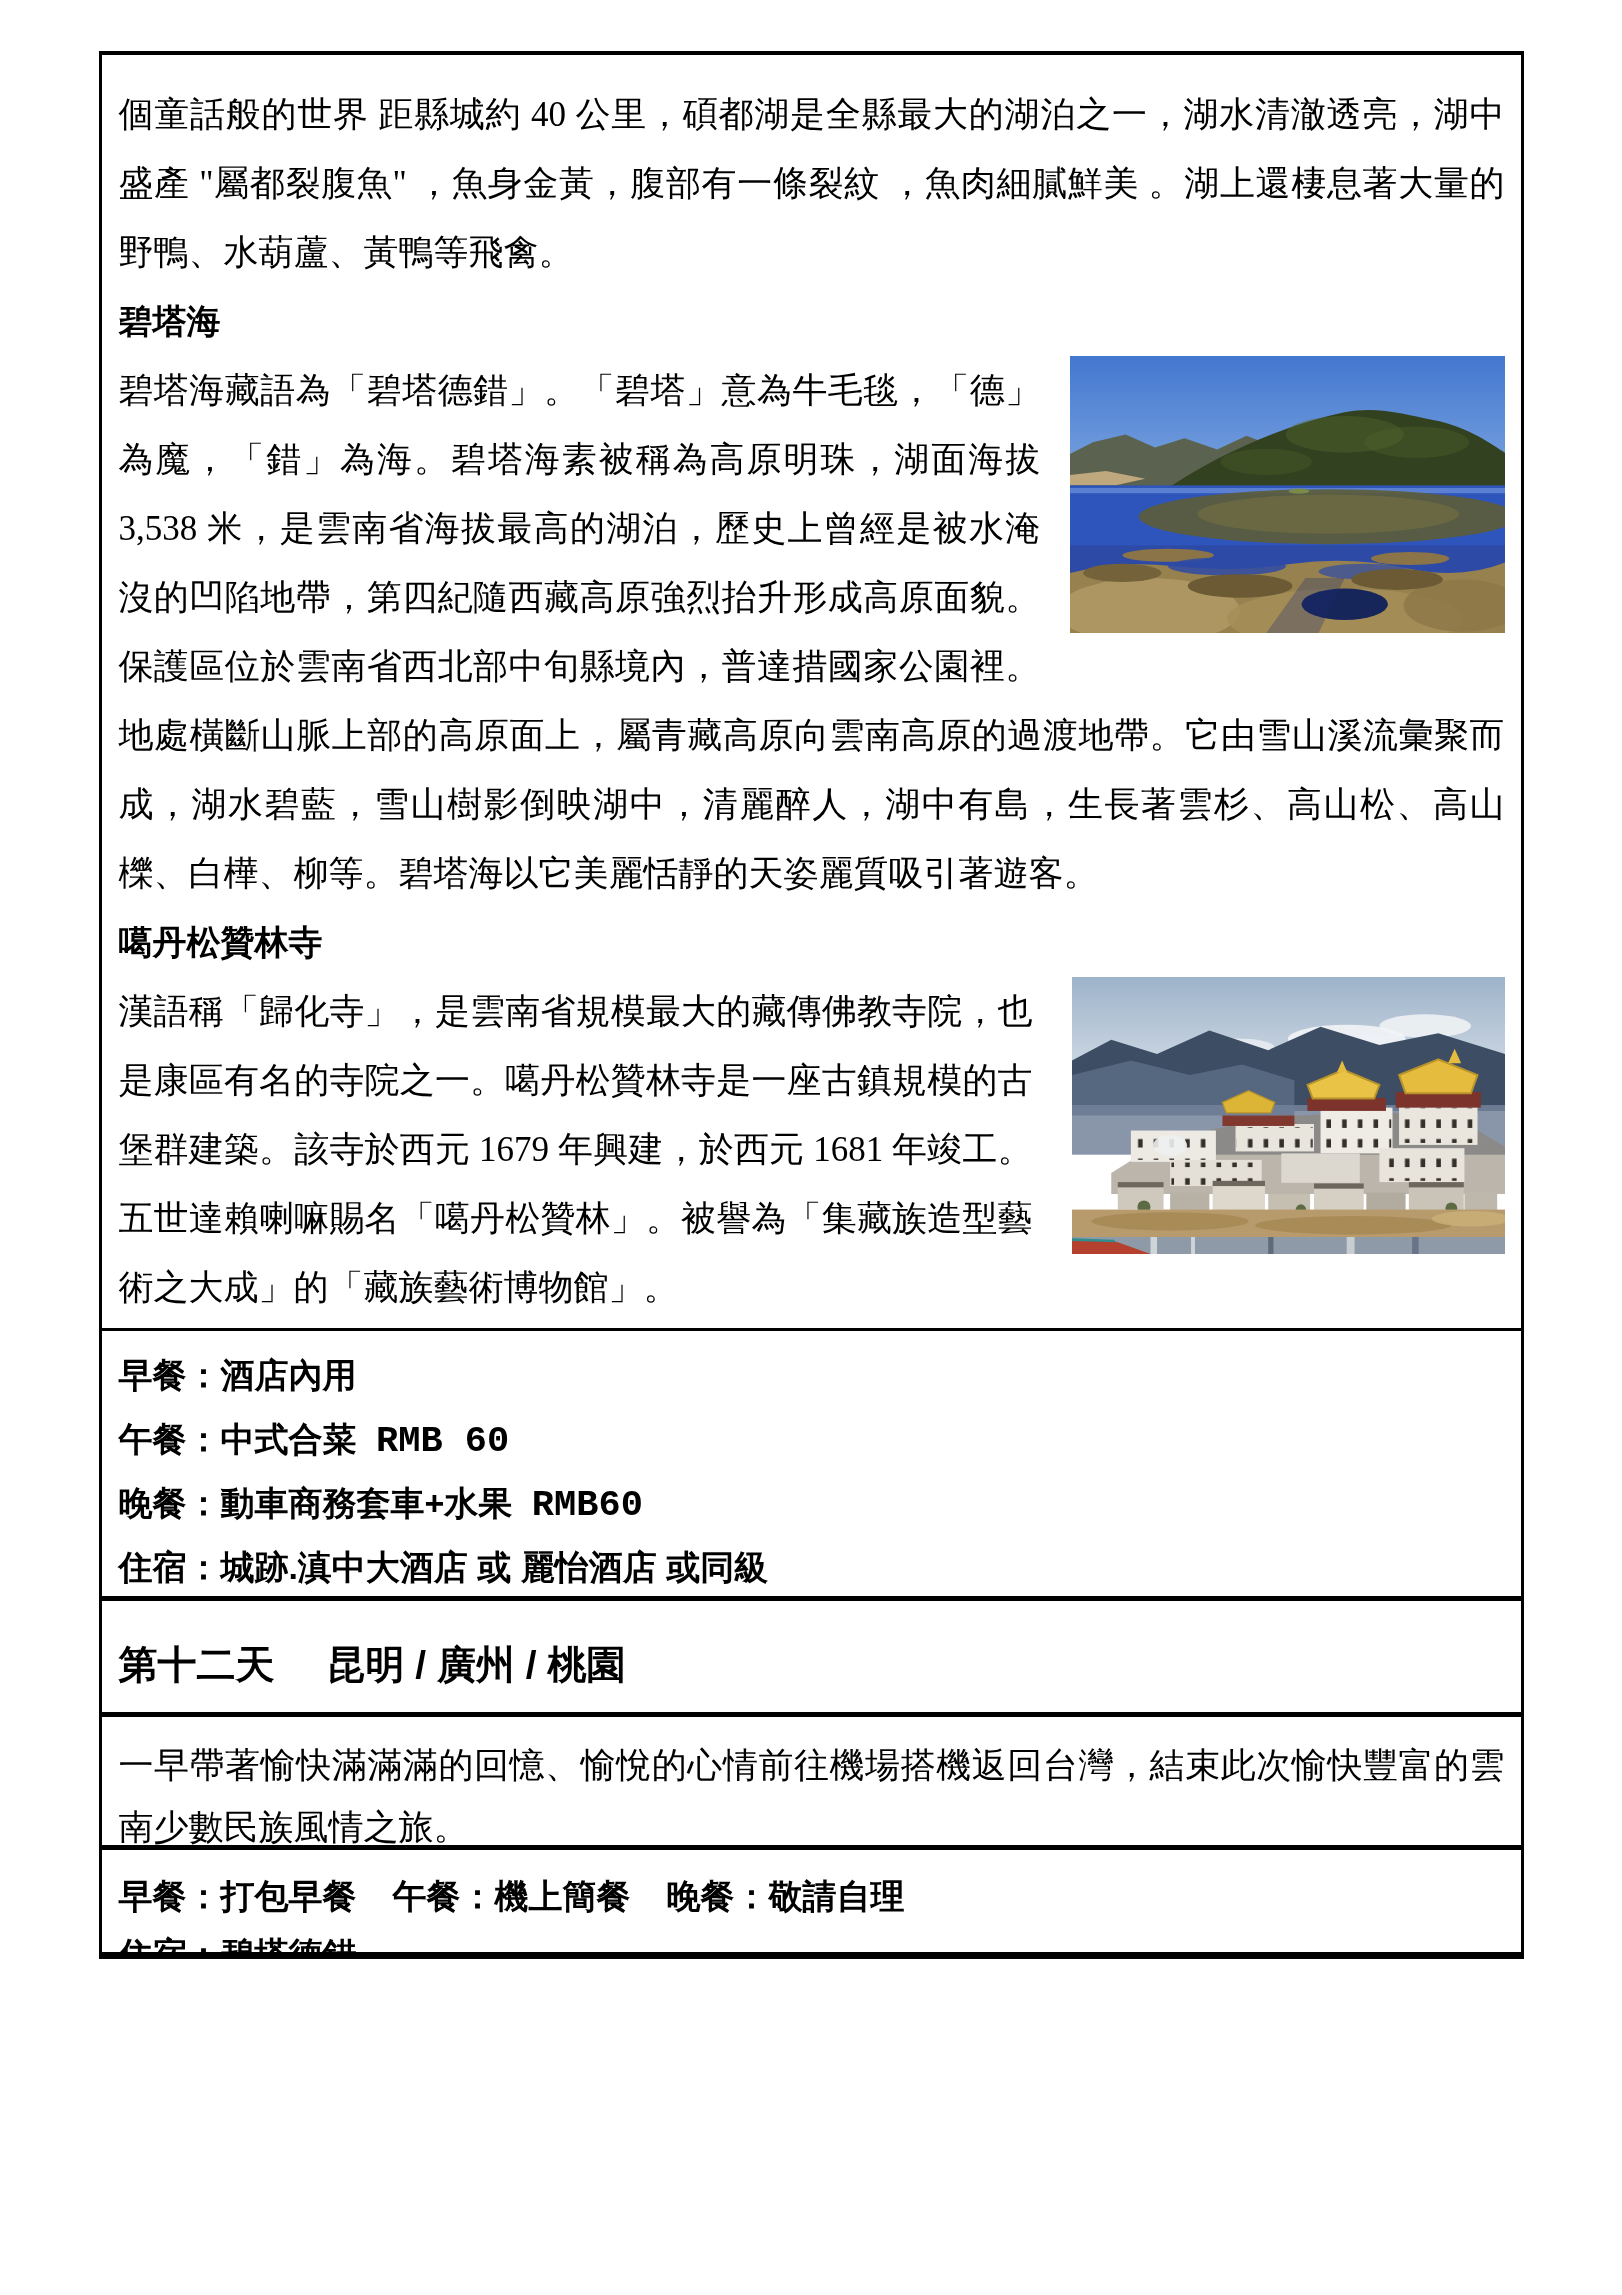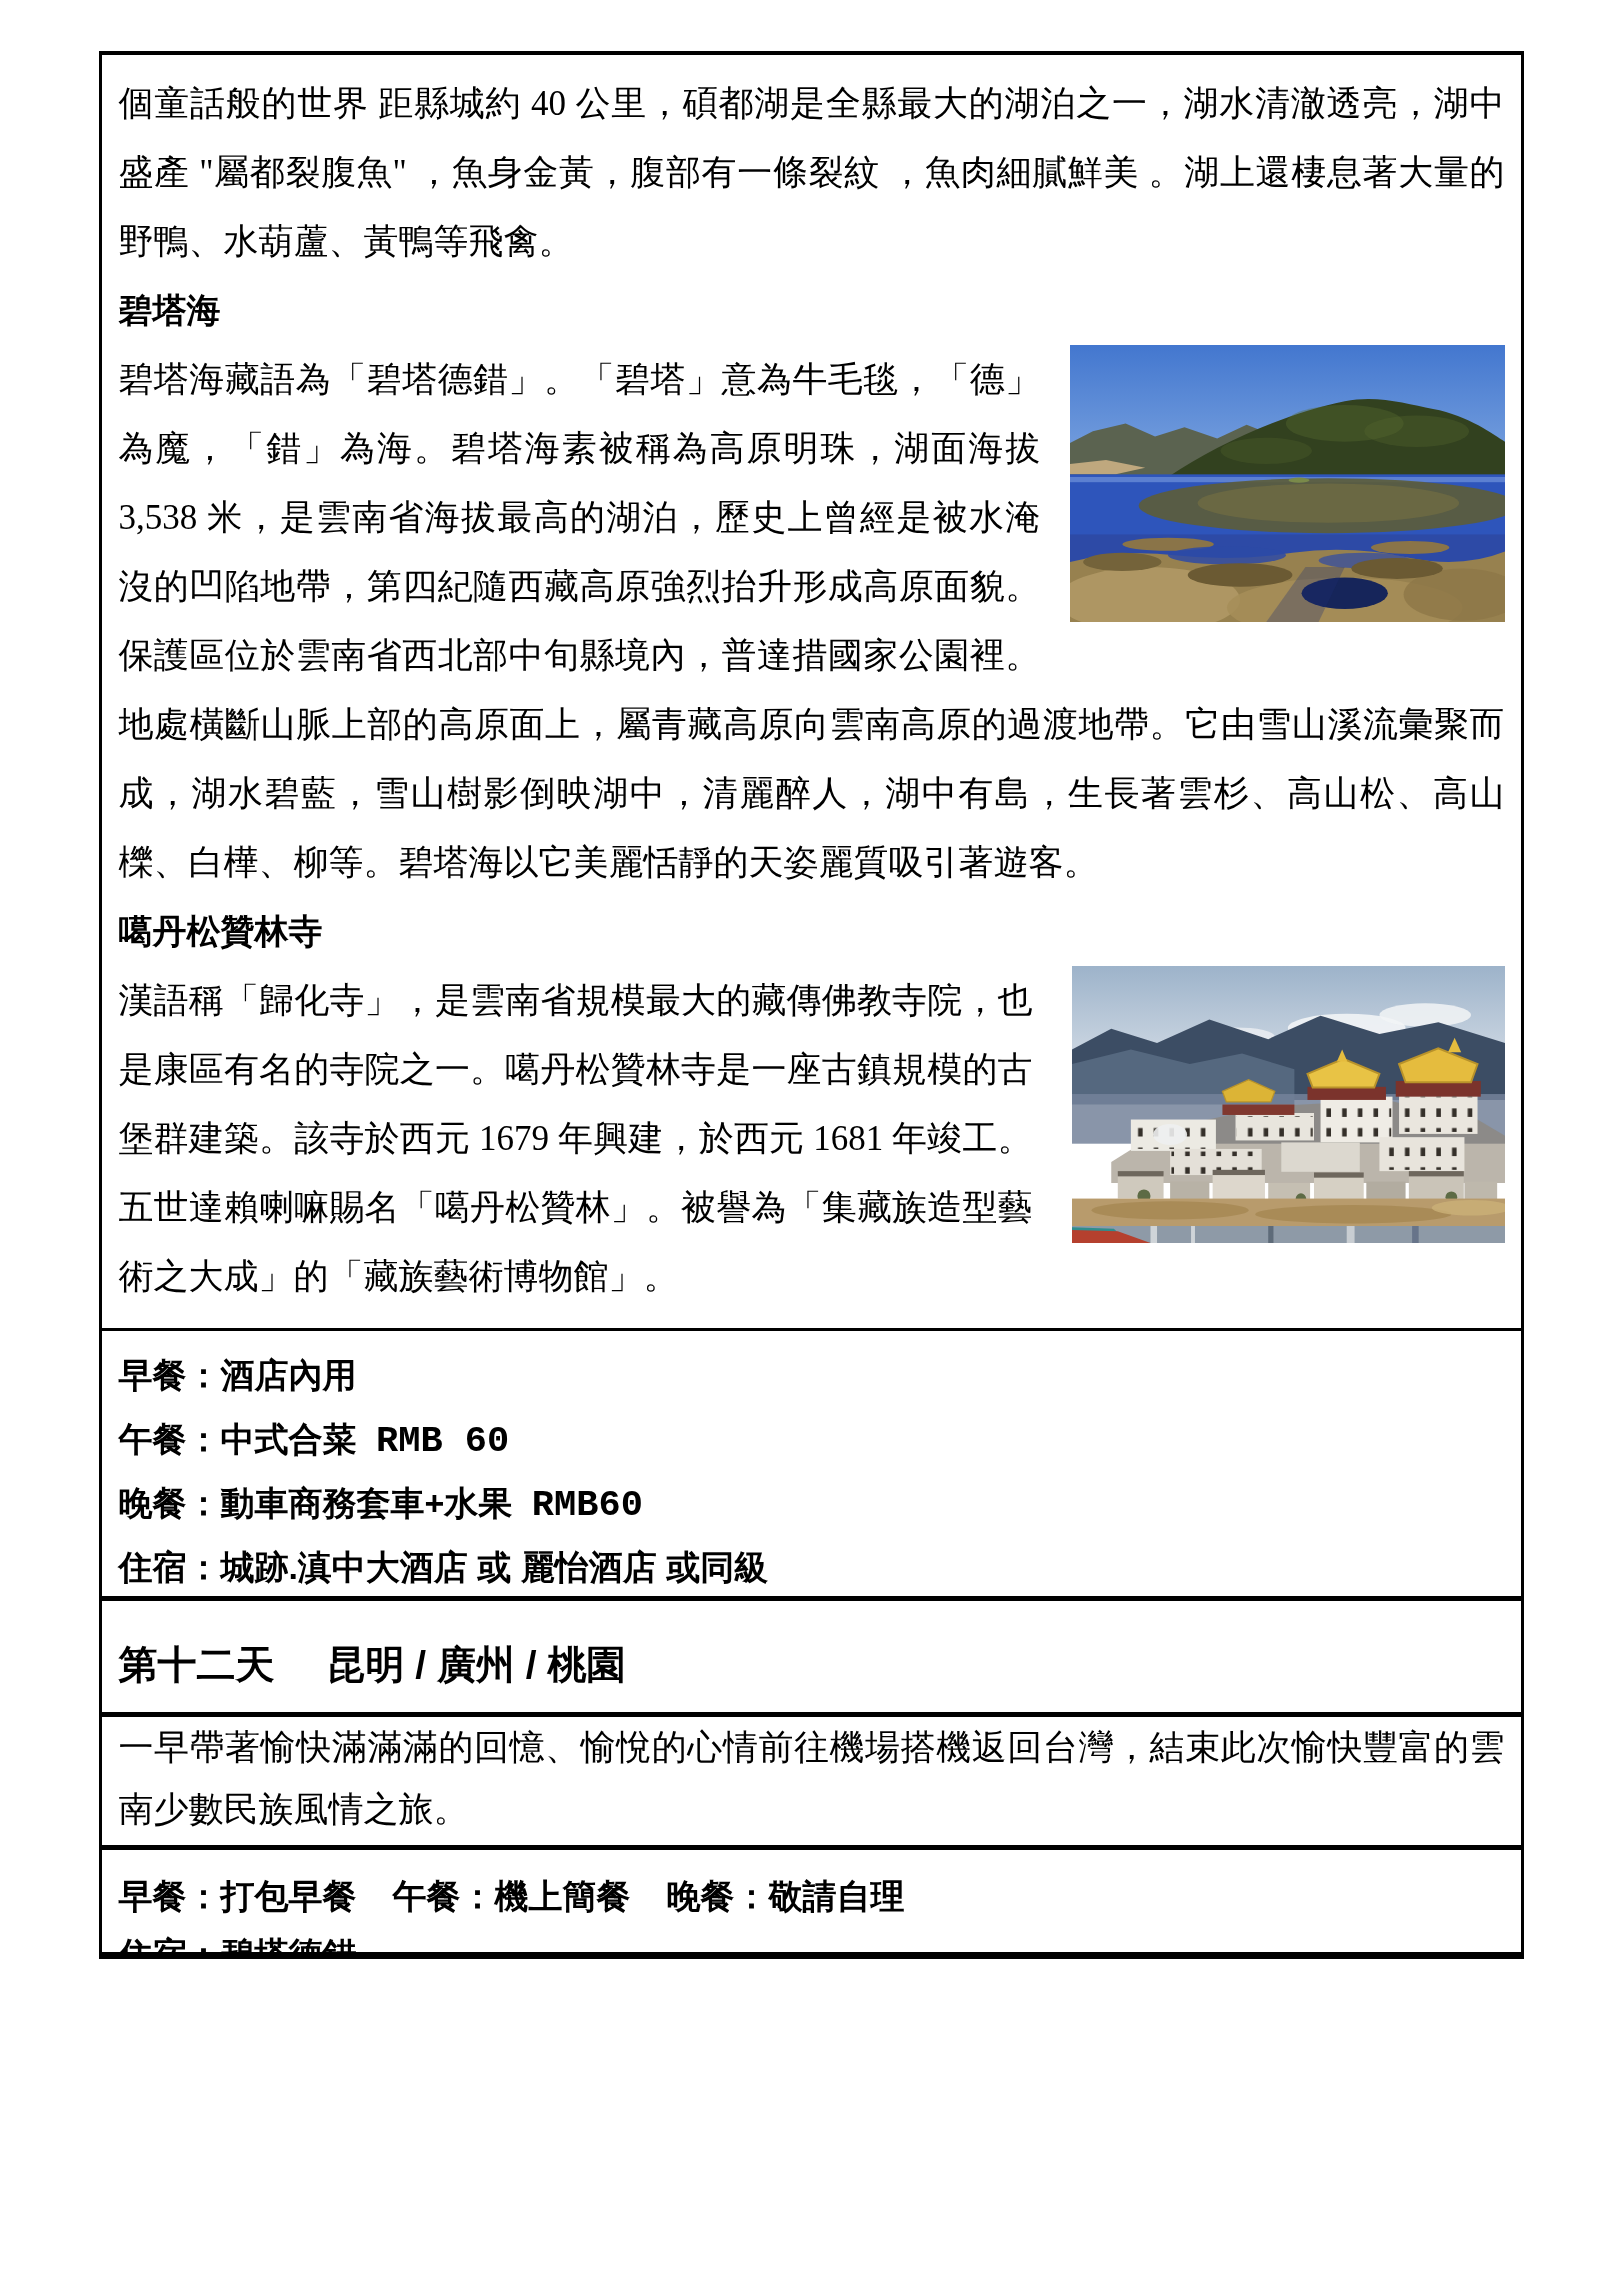--- a/index.html
+++ b/index.html
@@ -11,24 +11,24 @@
   .doc-table {
     position:absolute; left:99px; top:51px; width:1425px;
     box-sizing:border-box;
     border:3.3px solid #000; border-top-width:4.6px; border-bottom-width:7.2px;
     background:#fff;
   }
   .row { box-sizing:border-box; overflow:hidden; padding:0 16.4px; }
   .sep-thin  { border-top:3.3px solid #000; }
   .sep-thick { border-top:5.9px solid #000; }
 
-  .row-content { height:1273px; padding-top:14px; }
+  .row-content { height:1273px; padding-top:25px; }
   .row-meals   { height:268px;  padding-top:13px; }
   .row-day     { height:116px;  padding-top:28px; }
-  .row-desc    { height:133px;  padding-top:0; }
+  .row-desc    { height:133px;  padding-top:18px; }
   .row-meals2  { height:107px;  padding-top:17px; }
 
   .body {
     font-size:35px; line-height:69px; margin:0;
     text-align:justify; text-justify:inter-ideograph;
   }
   .heading {
     font-family:"Liberation Sans","DejaVu Sans",sans-serif;
     font-weight:bold; font-size:34px; line-height:69px; margin:0;
   }

